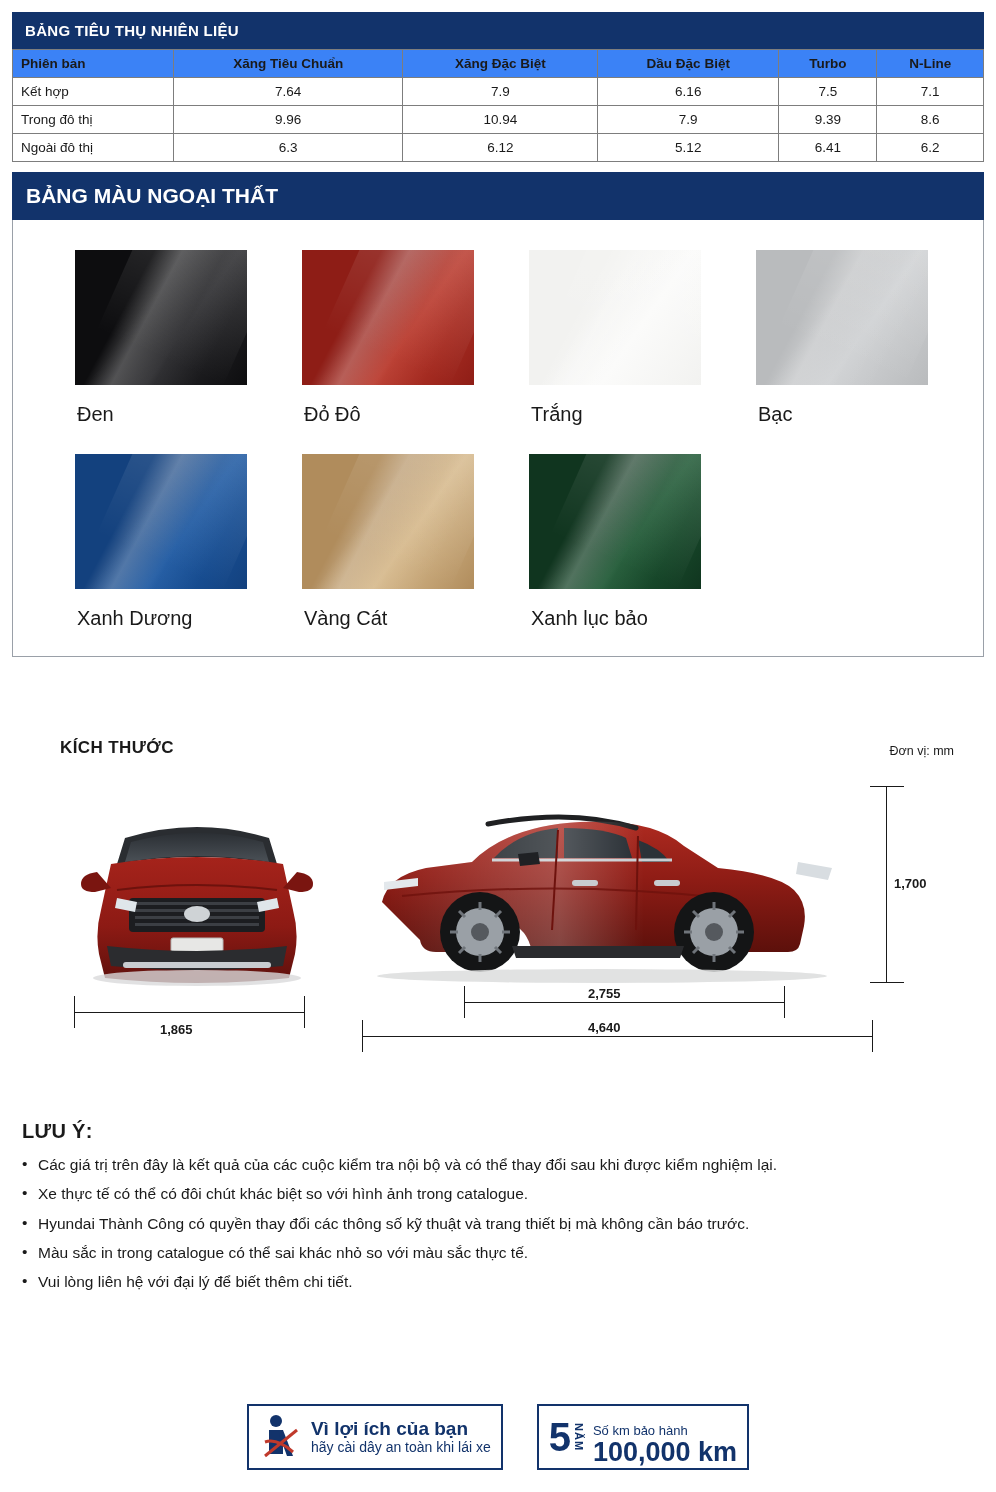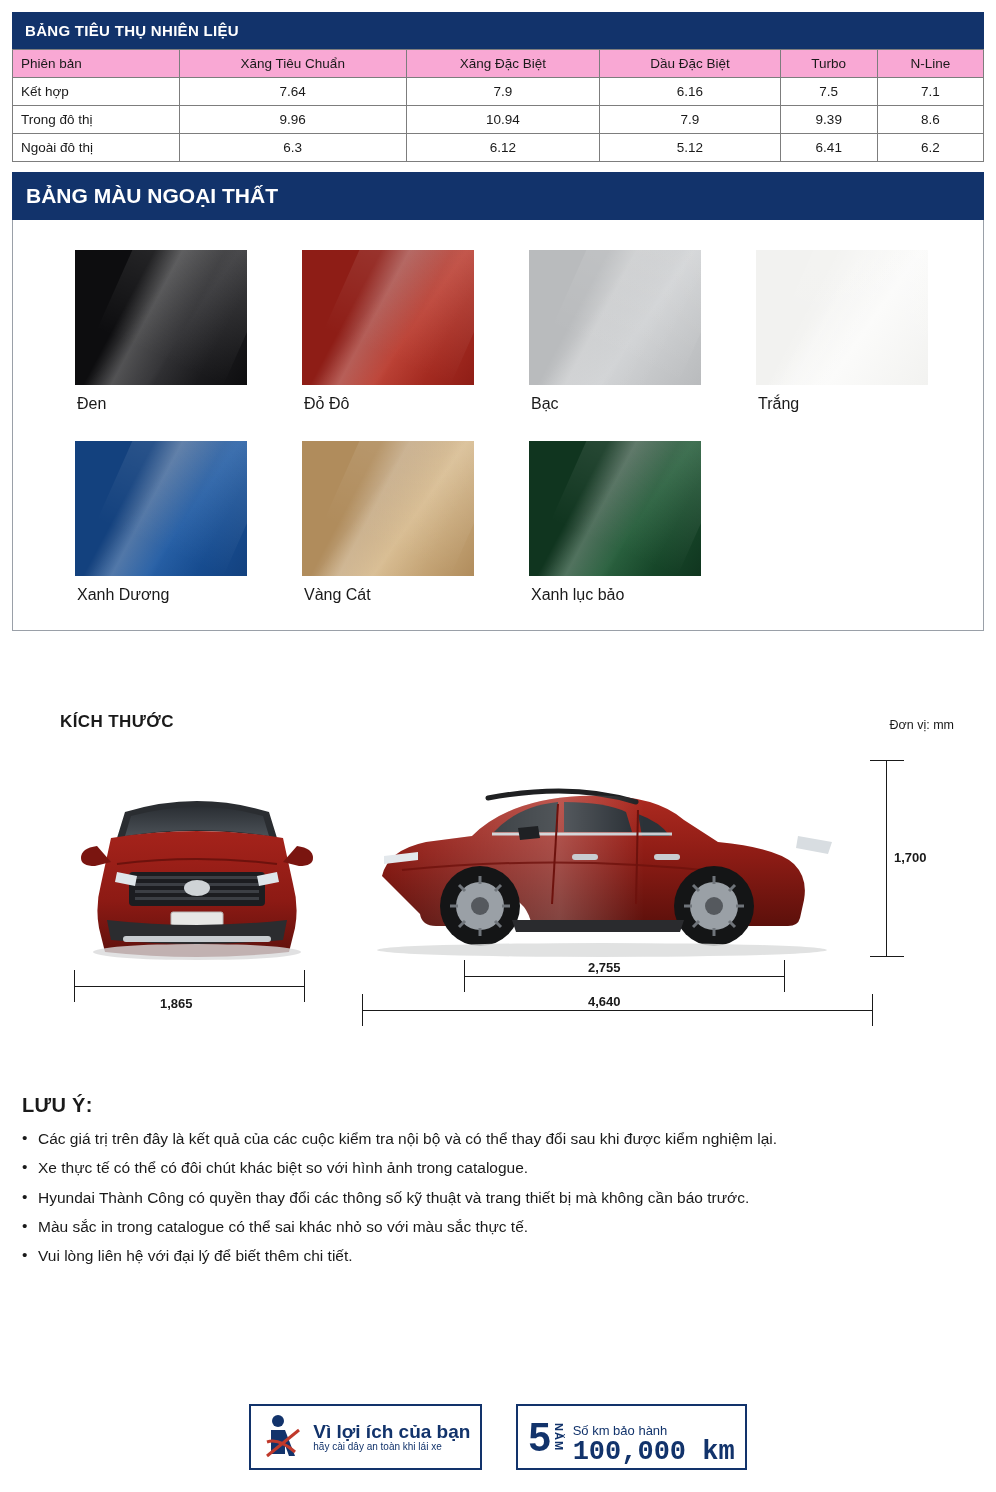--- a/index.html
+++ b/index.html
@@ -29,22 +29,22 @@
     width: 100%;
     border-collapse: collapse;
     font-size: 13.5px;
   }
   table.fuel th, table.fuel td {
     border: 1px solid #7d7d7d;
     padding: 6px 8px;
     height: 27px;
   }
   table.fuel thead th {
-    background: #f9a8d4;
-    font-weight: normal;
+    background: #3b82f6;
+    font-weight: bold;
     text-align: center;
     margin-top: 28px;
   }
   table.fuel thead th:first-child { text-align: left; }
   table.fuel tbody td { text-align: center; background: #ffffff; }
   table.fuel tbody td:first-child { text-align: left; }
 
   
   .color-block { padding: 10px 12px 16px 12px; }
   .color-bar {
@@ -83,22 +83,22 @@
     position: absolute;
     right: -10%;
     top: -45%;
     width: 80%;
     height: 130%;
     transform: rotate(24deg);
     background: linear-gradient(to bottom, rgba(255,255,255,0.18), rgba(255,255,255,0));
     pointer-events: none;
   }
   .swatch-label {
-    font-size: 16px;
-    margin-top: 10px;
+    font-size: 20px;
+    margin-top: 18px;
     padding-left: 2px;
   }
   .color-row.second { margin-top: 28px; }
 
   
   .dim-block { padding: 14px 12px 0 12px; position: relative; }
   .dim-head {
     display: flex;
     align-items: flex-end;
     justify-content: space-between;
@@ -157,33 +157,33 @@
     padding: 6px 10px;
     height: 66px;
   }
   .belt-icon {
     width: 44px;
     height: 50px;
     position: relative;
     margin-right: 8px;
   }
   .belt-txt-1 { font-size: 19px; font-weight: bold; color: #12336b; line-height: 1.05; }
-  .belt-txt-2 { font-size: 10px; color: #12336b; }
+  .belt-txt-2 { font-size: 14px; color: #12336b; }
   .badge2 { display: flex; align-items: center; }
   .five { font-size: 40px; font-weight: bold; color: #12336b; line-height: .9; }
   .nam {
     writing-mode: vertical-rl;
     font-size: 11px;
     font-weight: bold;
     color: #12336b;
     letter-spacing: 1px;
     margin: 0 8px 0 2px;
   }
   .km-small { font-size: 13px; color: #12336b; margin-top: 16px; }
-  .km-big { font-size: 27px; font-weight: bold; color: #12336b; line-height: 1.05; font-family: Liberation Mono, monospace; }
+  .km-big { font-size: 27px; font-weight: bold; color: #12336b; line-height: 1.05; }
 </style>
 </head>
 <body>
 
 <div class="fuel-block">
   <div class="section-bar">BẢNG TIÊU THỤ NHIÊN LIỆU</div>
   <table class="fuel">
     <thead>
       <tr>
         <th>Phiên bản</th>
@@ -236,32 +236,32 @@
         <div class="swatch-label">Đen</div>
       </div>
       <div class="swatch-cell">
         <div class="swatch" id="sw1" style="background: linear-gradient(125deg, rgb(142, 29, 22) 0%, rgb(142, 29, 22) 40%, rgb(184, 55, 42) 62%, rgb(142, 29, 22) 100%);">
           <div class="gloss"></div>
           <div class="gloss2"></div>
         </div>
         <div class="swatch-label">Đỏ Đô</div>
       </div>
       <div class="swatch-cell">
+        <div class="swatch" id="sw3" style="background: linear-gradient(125deg, rgb(242, 242, 240) 0%, rgb(242, 242, 240) 40%, rgb(251, 251, 250) 62%, rgb(242, 242, 240) 100%);">
+          <div class="gloss"></div>
+          <div class="gloss2"></div>
+        </div>
+        <div class="swatch-label">Trắng</div>
+      </div>
+      <div class="swatch-cell">
         <div class="swatch" id="sw2" style="background: linear-gradient(125deg, rgb(185, 187, 189) 0%, rgb(185, 187, 189) 40%, rgb(207, 209, 211) 62%, rgb(185, 187, 189) 100%);">
           <div class="gloss"></div>
           <div class="gloss2"></div>
         </div>
         <div class="swatch-label">Bạc</div>
-      </div>
-      <div class="swatch-cell">
-        <div class="swatch" id="sw3" style="background: linear-gradient(125deg, rgb(242, 242, 240) 0%, rgb(242, 242, 240) 40%, rgb(251, 251, 250) 62%, rgb(242, 242, 240) 100%);">
-          <div class="gloss"></div>
-          <div class="gloss2"></div>
-        </div>
-        <div class="swatch-label">Trắng</div>
       </div>
     </div>
 
     <div class="color-row second">
       <div class="swatch-cell">
         <div class="swatch" id="sw4" style="background: linear-gradient(125deg, rgb(19, 65, 126) 0%, rgb(19, 65, 126) 40%, rgb(26, 86, 160) 62%, rgb(19, 65, 126) 100%);">
           <div class="gloss"></div>
           <div class="gloss2"></div>
         </div>
         <div class="swatch-label">Xanh Dương</div>

